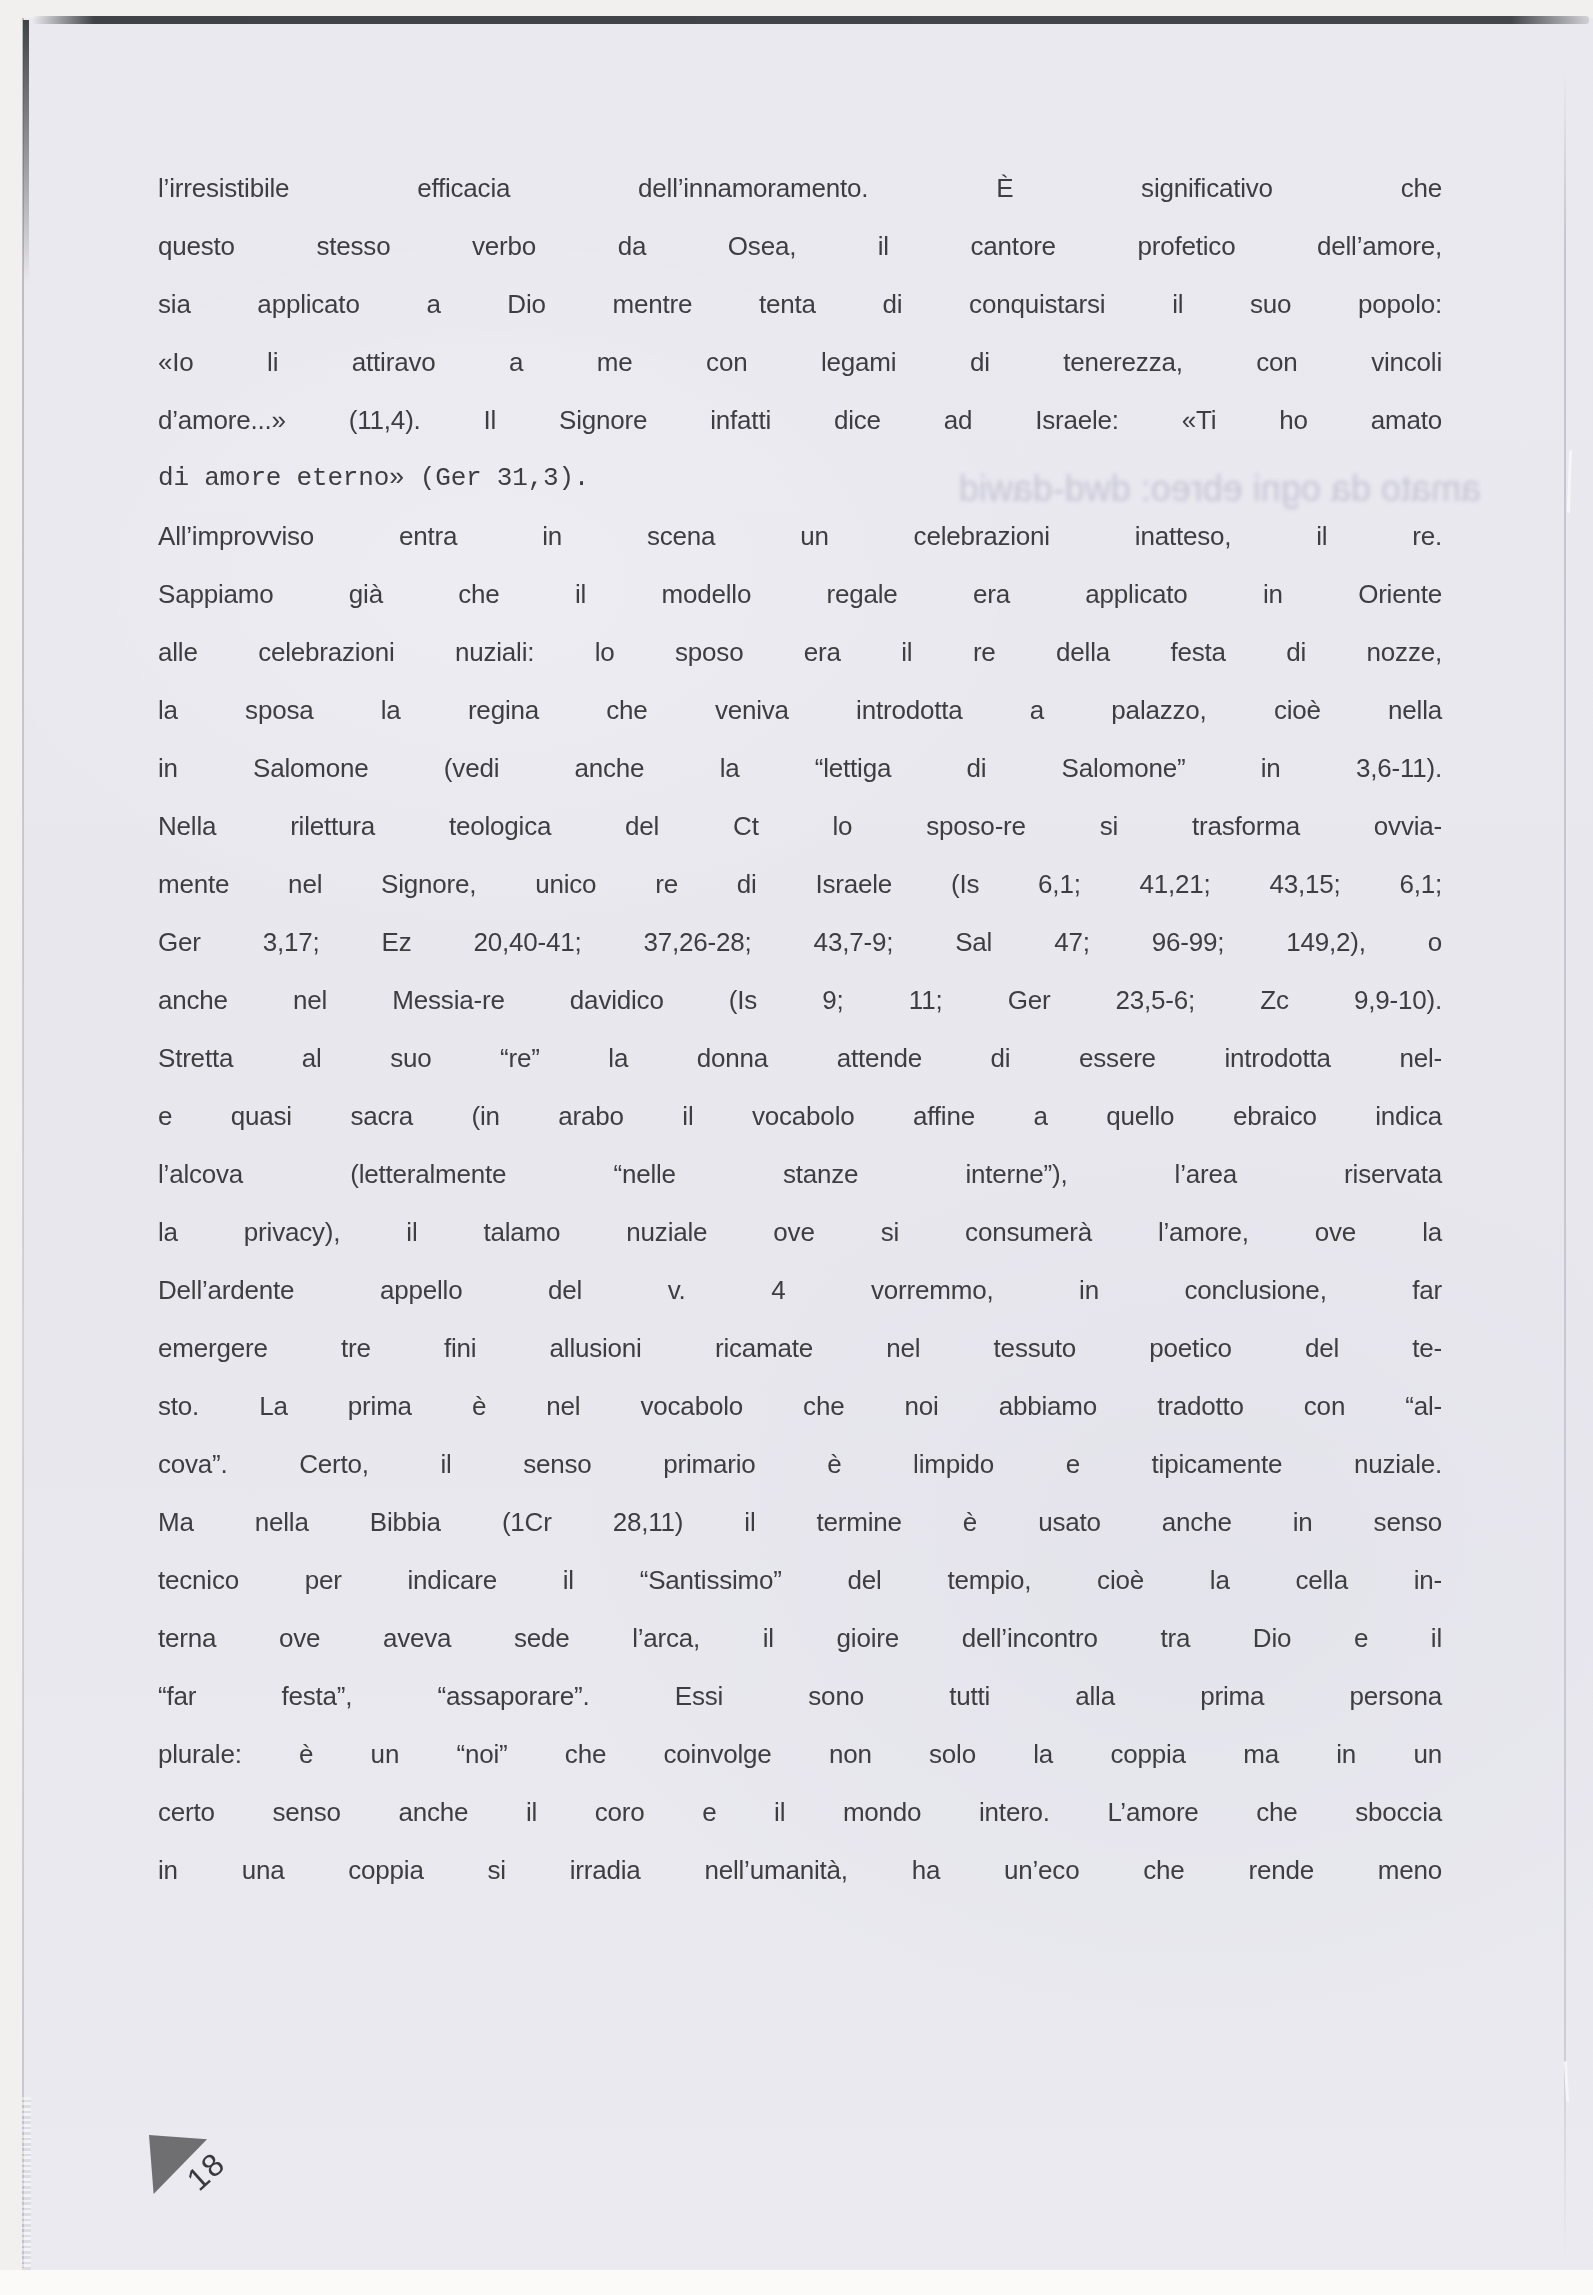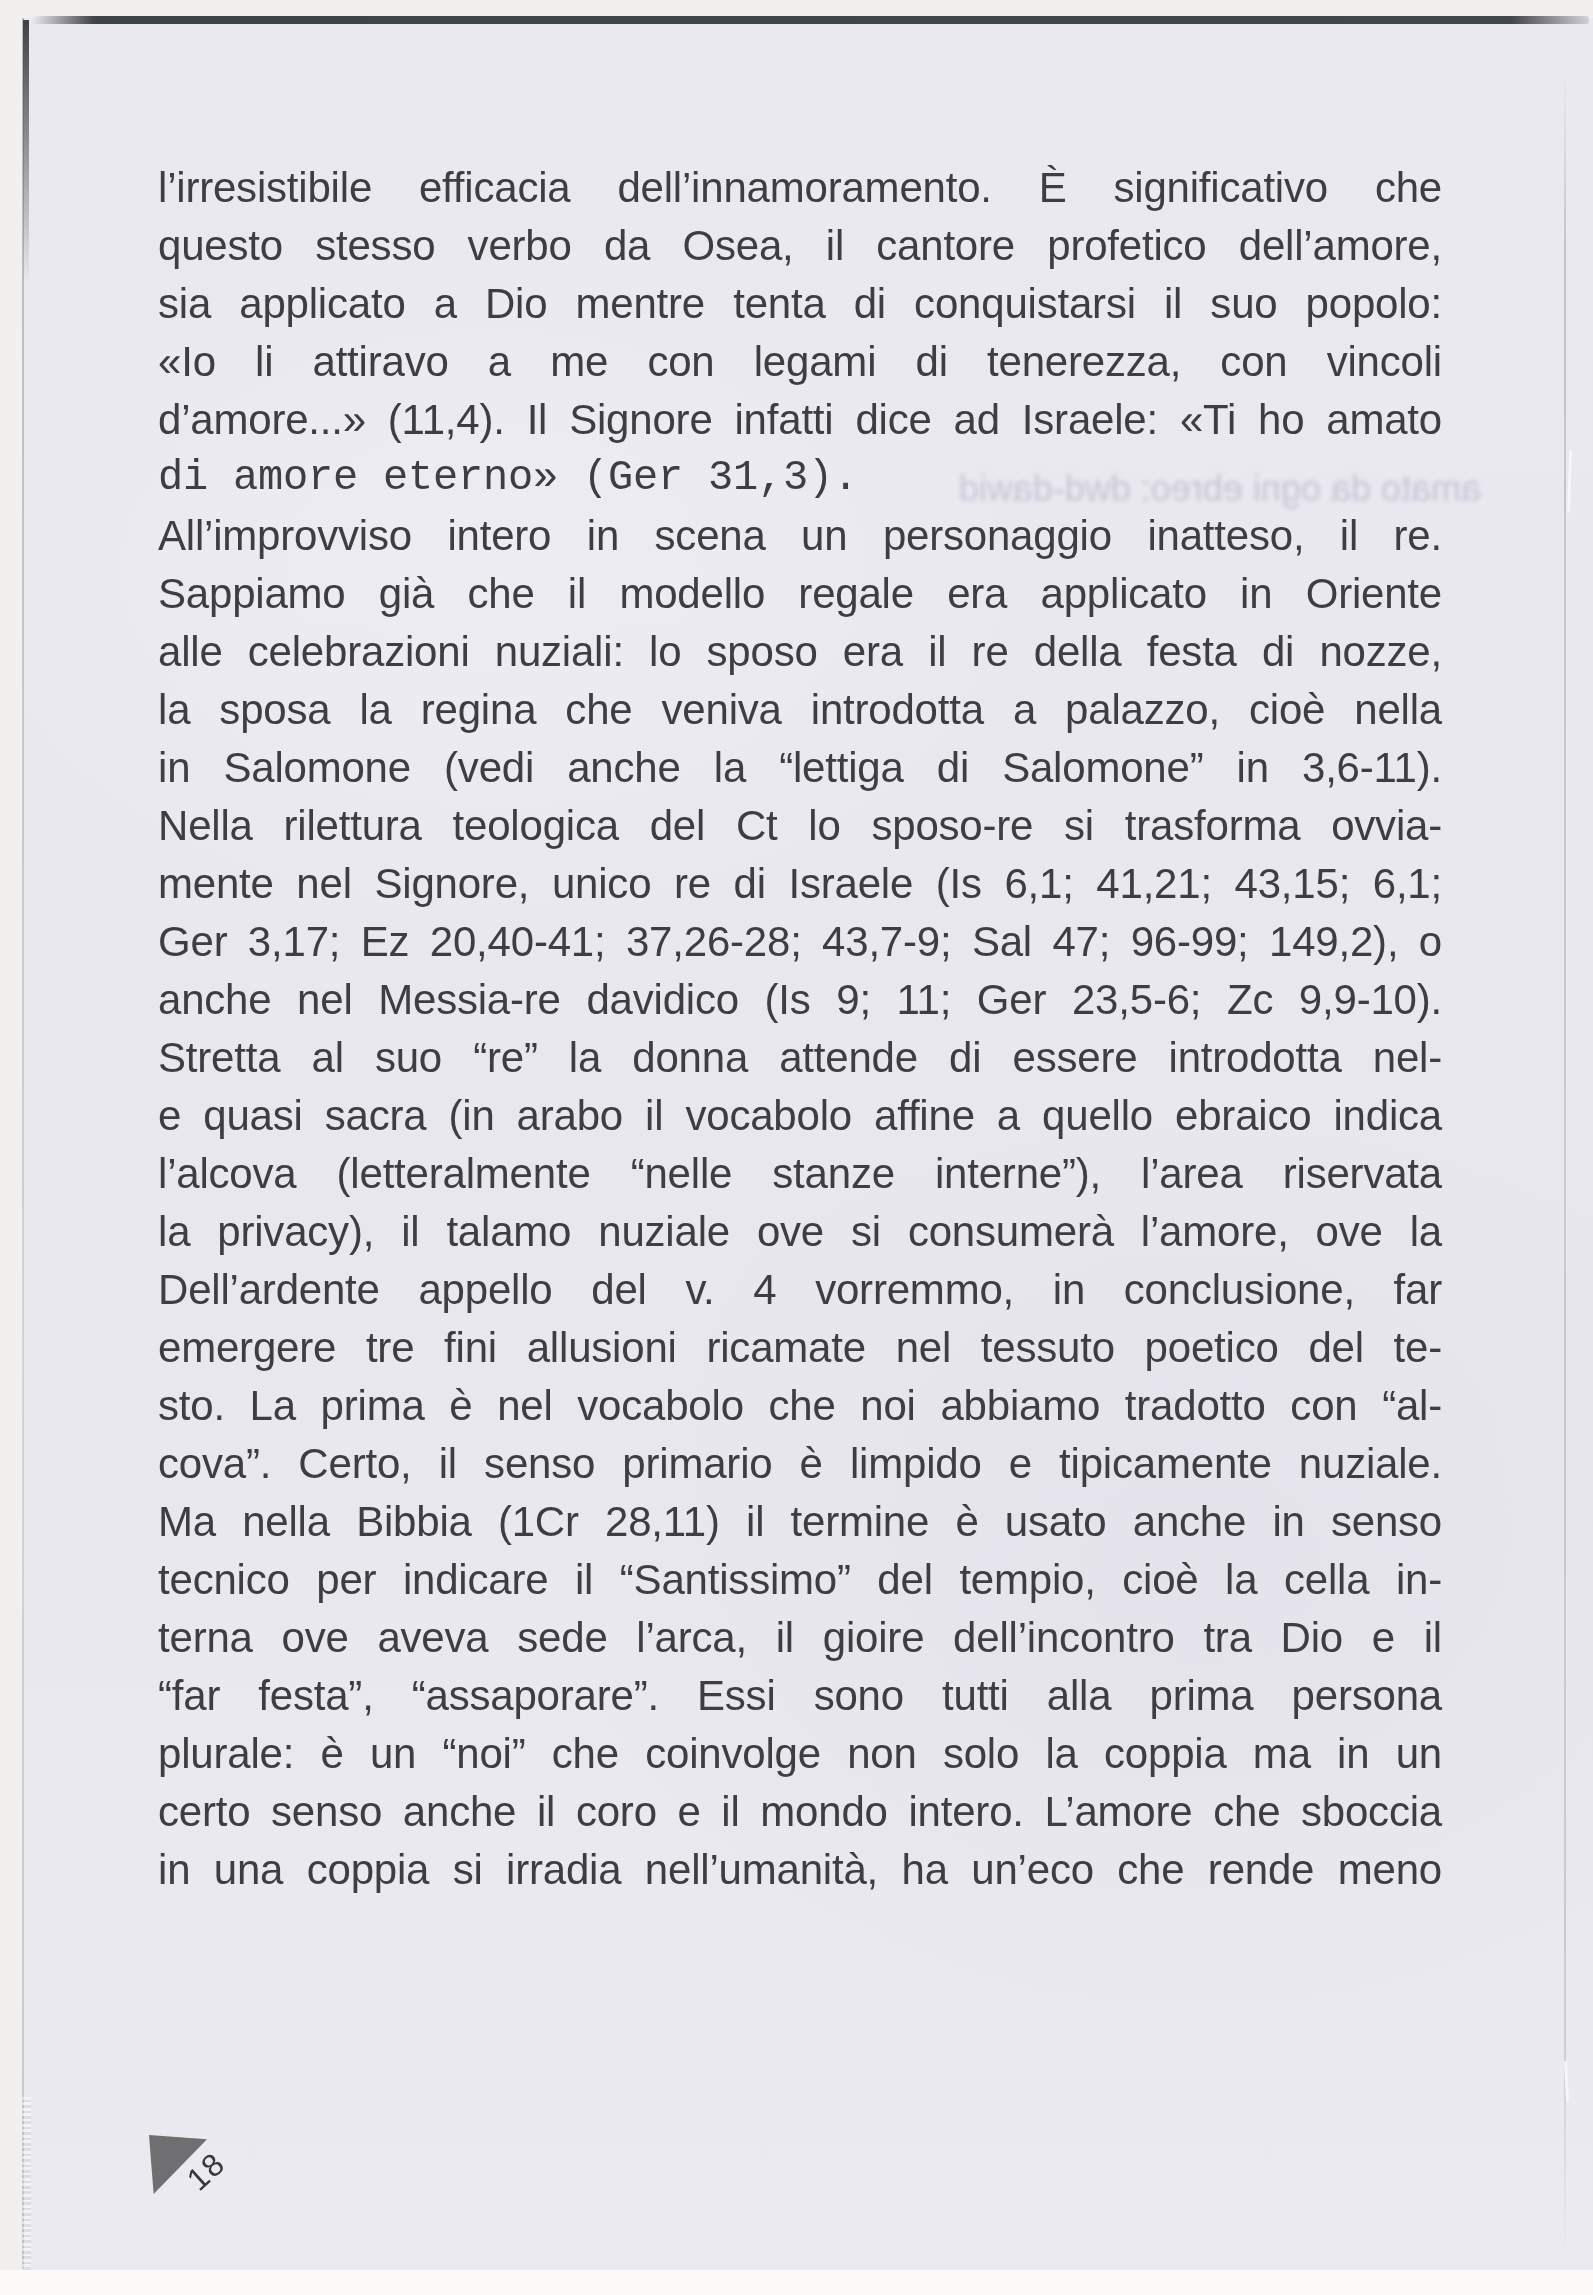--- a/index.html
+++ b/index.html
@@ -45,21 +45,21 @@
     position:absolute;width:2.7px;background:#f7f7fa;border-radius:1.8px;opacity:.9;
   }
   .thread-1{left:1568px;top:450px;height:63px;transform:rotate(2deg);}
   .thread-2{left:1565px;top:2061px;height:41px;transform:rotate(-3deg);}
   .strip-bottom{
     position:absolute;left:0;top:2270px;width:1593px;height:25px;background:#fbfaf8;
   }
   
   .text-block{
     position:absolute;left:158px;top:159px;width:1284px;
-    color:#3e3e40;font-size:42px;line-height:58px;letter-spacing:-0.2px;
+    color:#3e3e40;font-size:26px;line-height:58px;letter-spacing:-0.2px;
   }
   .line{text-align:justify;text-align-last:justify;}
   .line.para-end{text-align-last:left;font-family:Liberation Mono, monospace;}
   
   .ghost{
     position:absolute;left:792px;top:450px;width:666px;
     transform:scaleX(-1);
     color:#a2a2ba;opacity:.5;filter:blur(2.3px);
     font-size:36px;white-space:nowrap;pointer-events:none;
   }
@@ -91,21 +91,21 @@
 <div class="thread-2"></div>
 <div class="strip-bottom"></div>
 
 <div class="text-block">
     <div class="line">l’irresistibile efficacia dell’innamoramento. È significativo che</div>
     <div class="line">questo stesso verbo da Osea, il cantore profetico dell’amore,</div>
     <div class="line">sia applicato a Dio mentre tenta di conquistarsi il suo popolo:</div>
     <div class="line">«Io li attiravo a me con legami di tenerezza, con vincoli</div>
     <div class="line">d’amore...» (11,4). Il Signore infatti dice ad Israele: «Ti ho amato</div>
     <div class="line para-end">di amore eterno» (Ger 31,3).</div>
-    <div class="line">All’improvviso intero in scena un personaggio inatteso, il re.</div>
+    <div class="line">All’improvviso entra in scena un celebrazioni inatteso, il re.</div>
     <div class="line">Sappiamo già che il modello regale era applicato in Oriente</div>
     <div class="line">alle celebrazioni nuziali: lo sposo era il re della festa di nozze,</div>
     <div class="line">la sposa la regina che veniva introdotta a palazzo, cioè nella</div>
     <div class="line">in Salomone (vedi anche la “lettiga di Salomone” in 3,6-11).</div>
     <div class="line">Nella rilettura teologica del Ct lo sposo-re si trasforma ovvia-</div>
     <div class="line">mente nel Signore, unico re di Israele (Is 6,1; 41,21; 43,15; 6,1;</div>
     <div class="line">Ger 3,17; Ez 20,40-41; 37,26-28; 43,7-9; Sal 47; 96-99; 149,2), o</div>
     <div class="line">anche nel Messia-re davidico (Is 9; 11; Ger 23,5-6; Zc 9,9-10).</div>
     <div class="line">Stretta al suo “re” la donna attende di essere introdotta nel-</div>
     <div class="line">e quasi sacra (in arabo il vocabolo affine a quello ebraico indica</div>

